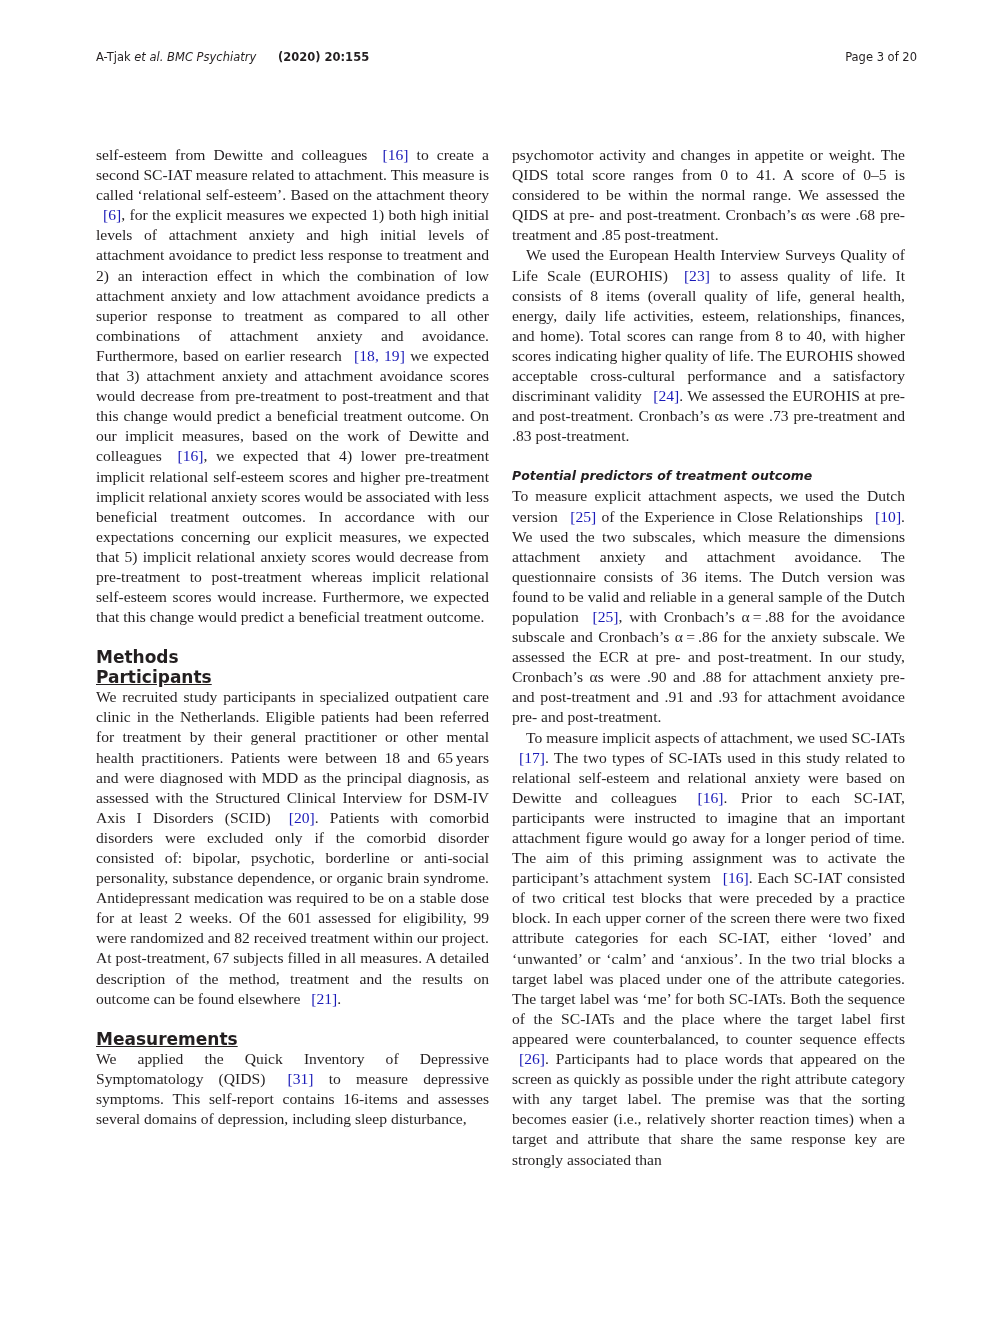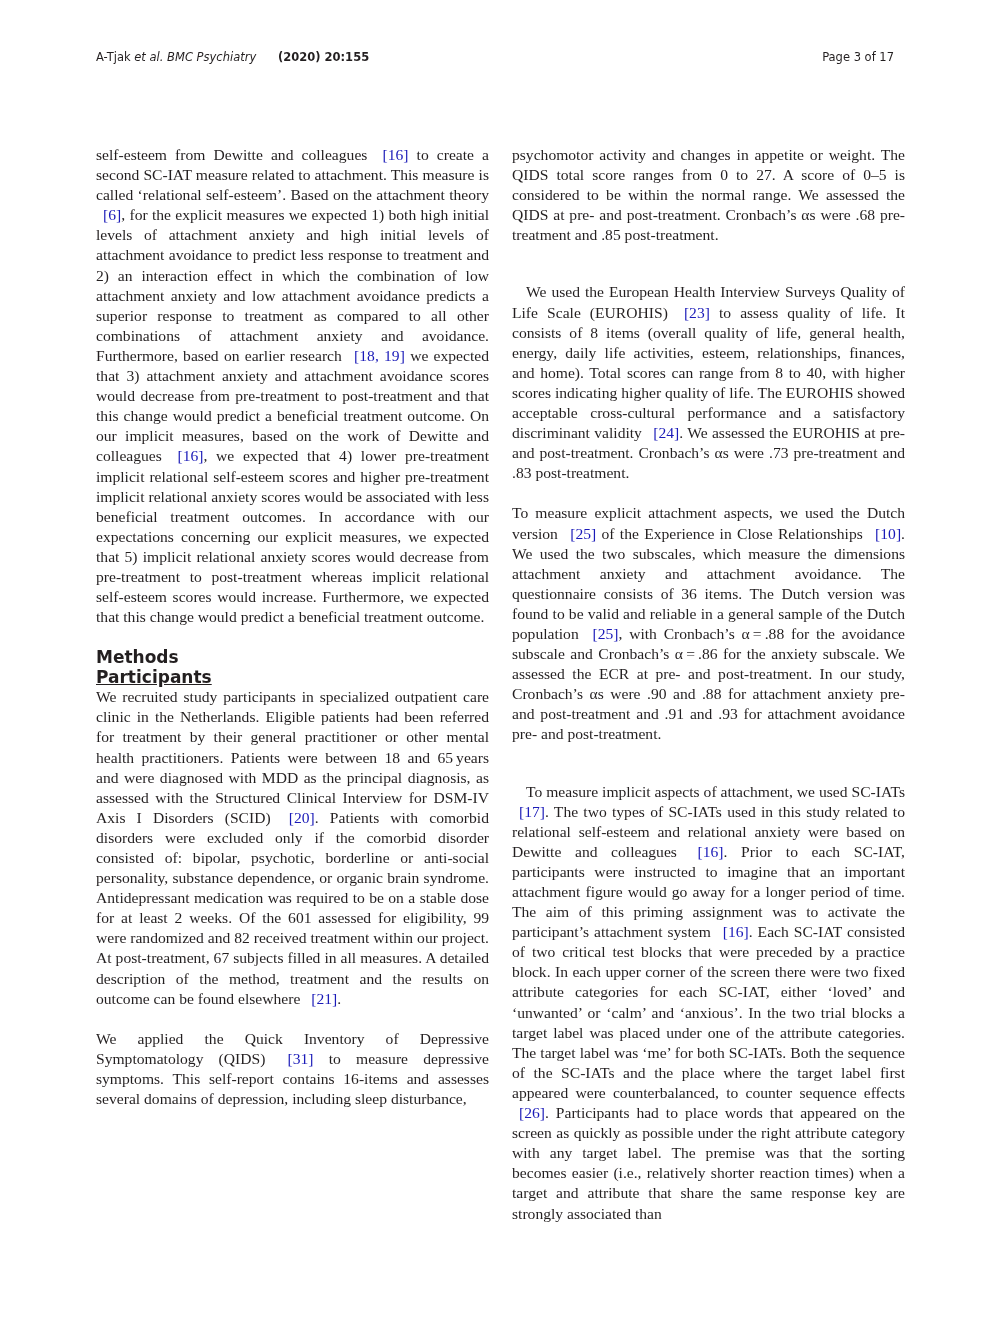--- a/index.html
+++ b/index.html
@@ -1,51 +1,53 @@
 <!DOCTYPE html>
 <html><head>
   <meta charset="utf-8">
   <style>
     html, body { margin: 0; padding: 0; background: #ffffff; }
     body { width: 1000px; height: 1328px; position: relative; overflow: hidden; color: #231f20; }
-    .header { position: absolute; top: 50px; left: 96px; right: 106px; height: 20px;
+    .header { position: absolute; top: 50px; left: 96px; right: 83px; height: 20px;
       font-family: "DejaVu Sans", sans-serif; font-size: 11.5px; color: #231f20; }
     .header .left { position: absolute; left: 0; top: 0; }
     .header .left i { font-style: italic; }
     .header .year { position: absolute; left: 182px; top: 0; font-weight: bold; }
     .header .right { position: absolute; right: 0; top: 0; }
     .col { position: absolute; top: 145px; width: 393px;
       font-family: "Liberation Serif", serif; font-size: 15.6px; line-height: 20.1px; text-align: justify; hyphens: none; }
     .col.left { left: 96px; }
     .col.right { left: 512px; }
     .col p { margin: 0; }
-    .col p.indent { text-indent: 14px; margin-top: 37px; }
+    .col p.indent { text-indent: 14px; }
     a.ref { color: #1a1ab8; text-decoration: none; padding-left: 7px; }
     .h1 { font-family: "DejaVu Sans", sans-serif; font-weight: bold; font-size: 17px; line-height: 20px; margin-top: 20px; }
     .h2 { font-family: "DejaVu Sans", sans-serif; font-weight: bold; font-size: 17px; line-height: 20px; text-decoration: underline; }
     .h3 { font-family: "DejaVu Sans", sans-serif; font-weight: bold; font-style: italic; font-size: 12.5px; line-height: 20px; }
     .gap { height: 20px; }
   </style>
 </head>
 <body>
 
 <div class="header">
   <span class="left"><span>A-Tjak</span> <i>et al. BMC Psychiatry</i></span>
   <span class="year">(2020) 20:155</span>
-  <span class="right">Page 3 of 17</span>
+  <span class="right">Page 3 of 20</span>
 </div>
 
 <div class="col left">
   <p>self-esteem from Dewitte and colleagues <a class="ref" href="#">[16]</a> to create a second SC-IAT measure related to attachment. This measure is called ‘relational self-esteem’. Based on the attachment theory <a class="ref" href="#">[6]</a>, for the explicit measures we expected 1) both high initial levels of attachment anxiety and high initial levels of attachment avoidance to predict less response to treatment and 2) an interaction effect in which the combination of low attachment anxiety and low attachment avoidance predicts a superior response to treatment as compared to all other combinations of attachment anxiety and avoidance. Furthermore, based on earlier research <a class="ref" href="#">[18, 19]</a> we expected that 3) attachment anxiety and attachment avoidance scores would decrease from pre-treatment to post-treatment and that this change would predict a beneficial treatment outcome. On our implicit measures, based on the work of Dewitte and colleagues <a class="ref" href="#">[16]</a>, we expected that 4) lower pre-treatment implicit relational self-esteem scores and higher pre-treatment implicit relational anxiety scores would be associated with less beneficial treatment outcomes. In accordance with our expectations concerning our explicit measures, we expected that 5) implicit relational anxiety scores would decrease from pre-treatment to post-treatment whereas implicit relational self-esteem scores would increase. Furthermore, we expected that this change would predict a beneficial treatment outcome.</p>
   <div class="h1">Methods</div>
   <div class="h2">Participants</div>
   <p>We recruited study participants in specialized outpatient care clinic in the Netherlands. Eligible patients had been referred for treatment by their general practitioner or other mental health practitioners. Patients were between 18 and 65 years and were diagnosed with MDD as the principal diagnosis, as assessed with the Structured Clinical Interview for DSM-IV Axis I Disorders (SCID) <a class="ref" href="#">[20]</a>. Patients with comorbid disorders were excluded only if the comorbid disorder consisted of: bipolar, psychotic, borderline or anti-social personality, substance dependence, or organic brain syndrome. Antidepressant medication was required to be on a stable dose for at least 2 weeks. Of the 601 assessed for eligibility, 99 were randomized and 82 received treatment within our project. At post-treatment, 67 subjects filled in all measures. A detailed description of the method, treatment and the results on outcome can be found elsewhere <a class="ref" href="#">[21]</a>.</p>
   <div class="gap"></div>
+  <div class="h2">Measurements</div>
   <p>We applied the Quick Inventory of Depressive Symptomatology (QIDS) <a class="ref" href="#">[31]</a> to measure depressive symptoms. This self-report contains 16-items and assesses several domains of depression, including sleep disturbance,</p>
 </div>
 
 <div class="col right">
-  <p>psychomotor activity and changes in appetite or weight. The QIDS total score ranges from 0 to 27. A score of 0–5 is considered to be within the normal range. We assessed the QIDS at pre- and post-treatment. Cronbach’s αs were .68 pre-treatment and .85 post-treatment.</p>
+  <p>psychomotor activity and changes in appetite or weight. The QIDS total score ranges from 0 to 41. A score of 0–5 is considered to be within the normal range. We assessed the QIDS at pre- and post-treatment. Cronbach’s αs were .68 pre-treatment and .85 post-treatment.</p>
   <p class="indent">We used the European Health Interview Surveys Quality of Life Scale (EUROHIS) <a class="ref" href="#">[23]</a> to assess quality of life. It consists of 8 items (overall quality of life, general health, energy, daily life activities, esteem, relationships, finances, and home). Total scores can range from 8 to 40, with higher scores indicating higher quality of life. The EUROHIS showed acceptable cross-cultural performance and a satisfactory discriminant validity <a class="ref" href="#">[24]</a>. We assessed the EUROHIS at pre- and post-treatment. Cronbach’s αs were .73 pre-treatment and .83 post-treatment.</p>
   <div class="gap"></div>
+  <div class="h3">Potential predictors of treatment outcome</div>
   <p>To measure explicit attachment aspects, we used the Dutch version <a class="ref" href="#">[25]</a> of the Experience in Close Relationships <a class="ref" href="#">[10]</a>. We used the two subscales, which measure the dimensions attachment anxiety and attachment avoidance. The questionnaire consists of 36 items. The Dutch version was found to be valid and reliable in a general sample of the Dutch population <a class="ref" href="#">[25]</a>, with Cronbach’s α = .88 for the avoidance subscale and Cronbach’s α = .86 for the anxiety subscale. We assessed the ECR at pre- and post-treatment. In our study, Cronbach’s αs were .90 and .88 for attachment anxiety pre- and post-treatment and .91 and .93 for attachment avoidance pre- and post-treatment.</p>
   <p class="indent">To measure implicit aspects of attachment, we used SC-IATs <a class="ref" href="#">[17]</a>. The two types of SC-IATs used in this study related to relational self-esteem and relational anxiety were based on Dewitte and colleagues <a class="ref" href="#">[16]</a>. Prior to each SC-IAT, participants were instructed to imagine that an important attachment figure would go away for a longer period of time. The aim of this priming assignment was to activate the participant’s attachment system <a class="ref" href="#">[16]</a>. Each SC-IAT consisted of two critical test blocks that were preceded by a practice block. In each upper corner of the screen there were two fixed attribute categories for each SC-IAT, either ‘loved’ and ‘unwanted’ or ‘calm’ and ‘anxious’. In the two trial blocks a target label was placed under one of the attribute categories. The target label was ‘me’ for both SC-IATs. Both the sequence of the SC-IATs and the place where the target label first appeared were counterbalanced, to counter sequence effects <a class="ref" href="#">[26]</a>. Participants had to place words that appeared on the screen as quickly as possible under the right attribute category with any target label. The premise was that the sorting becomes easier (i.e., relatively shorter reaction times) when a target and attribute that share the same response key are strongly associated than</p>
 </div>
 
 </body></html>

